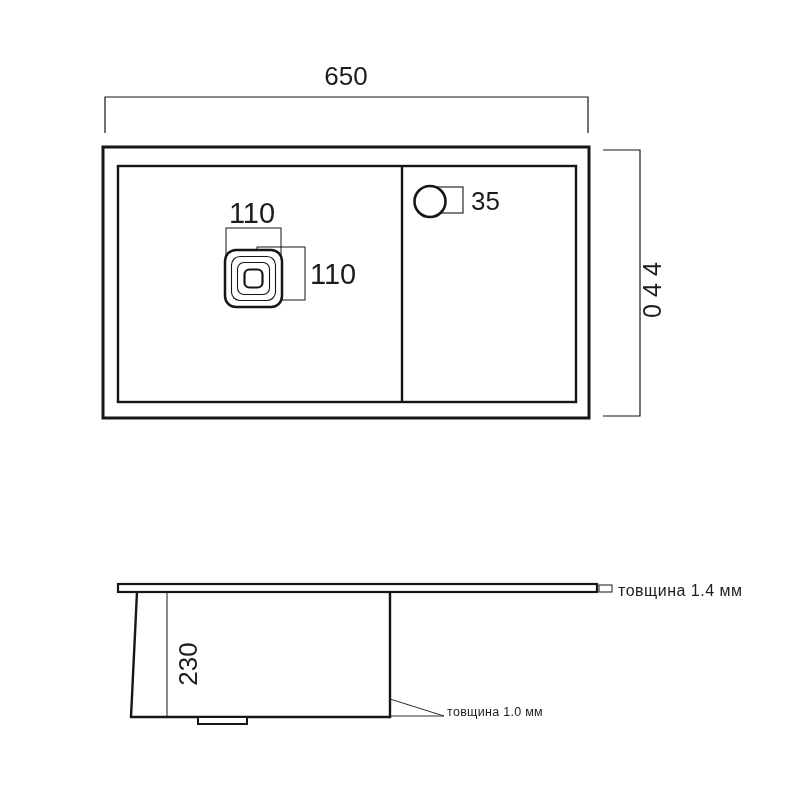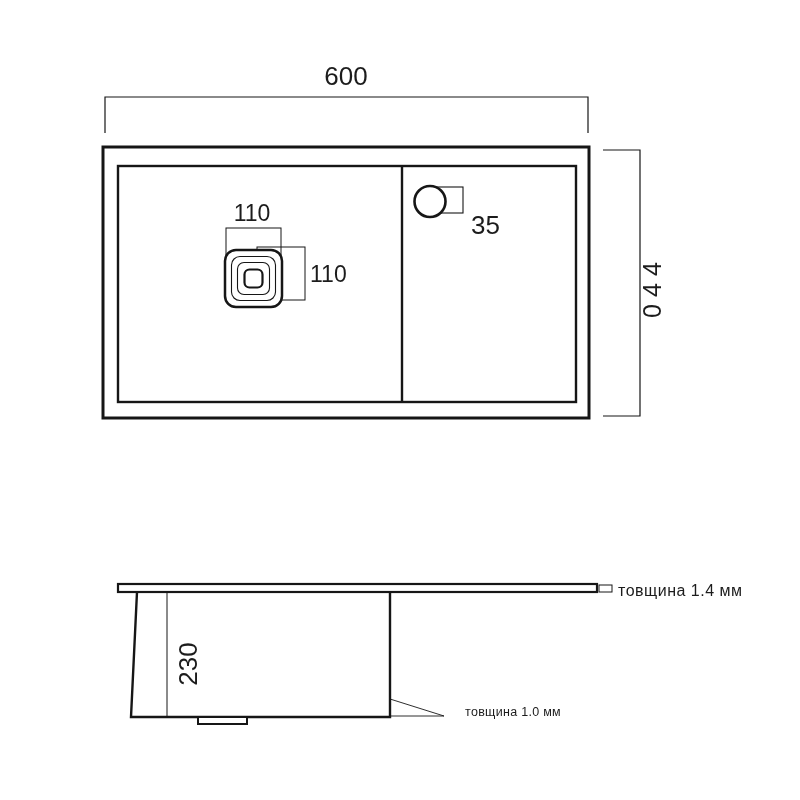--- a/index.html
+++ b/index.html
@@ -18,21 +18,21 @@
     left: 0; top: 0;
   }
   .t {
     position: absolute;
     color: #1c1c1c;
     white-space: nowrap;
     line-height: 1;
     font-family: "Liberation Sans", sans-serif;
   }
   .dim   { font-size: 26px; }
-  .dimsm { font-size: 23px; }
+  .dimsm { font-size: 29px; }
   .note  { font-size: 16px; letter-spacing: 0.5px; }
   .notesm{ font-size: 12.5px; letter-spacing: 0.3px; }
   .center  { transform: translate(-50%, -50%); }
   .vcenter { transform: translate(0, -50%); }
   .rot-ccw { transform: translate(-50%, -50%) rotate(-90deg); }
   
   .vdim {
     display: flex;
     flex-direction: column;
     align-items: center;
@@ -81,33 +81,33 @@
 
       <path d="M137 592 L131 717 L390 717 L390 592" stroke-width="2.4"></path>
       <line x1="167" y1="592" x2="167" y2="717" stroke-width="1"></line>
 
       <rect x="198" y="717" width="49" height="7" stroke-width="2" fill="#ffffff"></rect>
 
       <path d="M390 699 L444 716 M390 716 L444 716" stroke-width="0.9"></path>
     </g>
   </svg>
 
-  <div class="t dim center" style="left:346px; top:76px;">600</div>
+  <div class="t dim center" style="left:346px; top:76px;">650</div>
 
   <div class="t dimsm center" style="left:252px; top:213px;">110</div>
 
   <div class="t dimsm vcenter" style="left:310px; top:274px;">110</div>
 
-  <div class="t dim vcenter" style="left:471px; top:201px;margin-top:24px;">35</div>
+  <div class="t dim vcenter" style="left:471px; top:201px;">35</div>
 
   <div class="t vdim" style="left:652px; top:290px;">
       <span class="vchar">4</span>
       <span class="vchar">4</span>
       <span class="vchar">0</span>
     </div>
 
   <div class="t dim rot-ccw" style="left:188px; top:664px;">230</div>
 
   <div class="t note vcenter" style="left:618px; top:591px;">товщина 1.4 мм</div>
 
-  <div class="t notesm vcenter" style="left:465px; top:712px;">товщина 1.0 мм</div>
+  <div class="t notesm vcenter" style="left:447px; top:712px;">товщина 1.0 мм</div>
 
 </div>
 
 </body></html>

